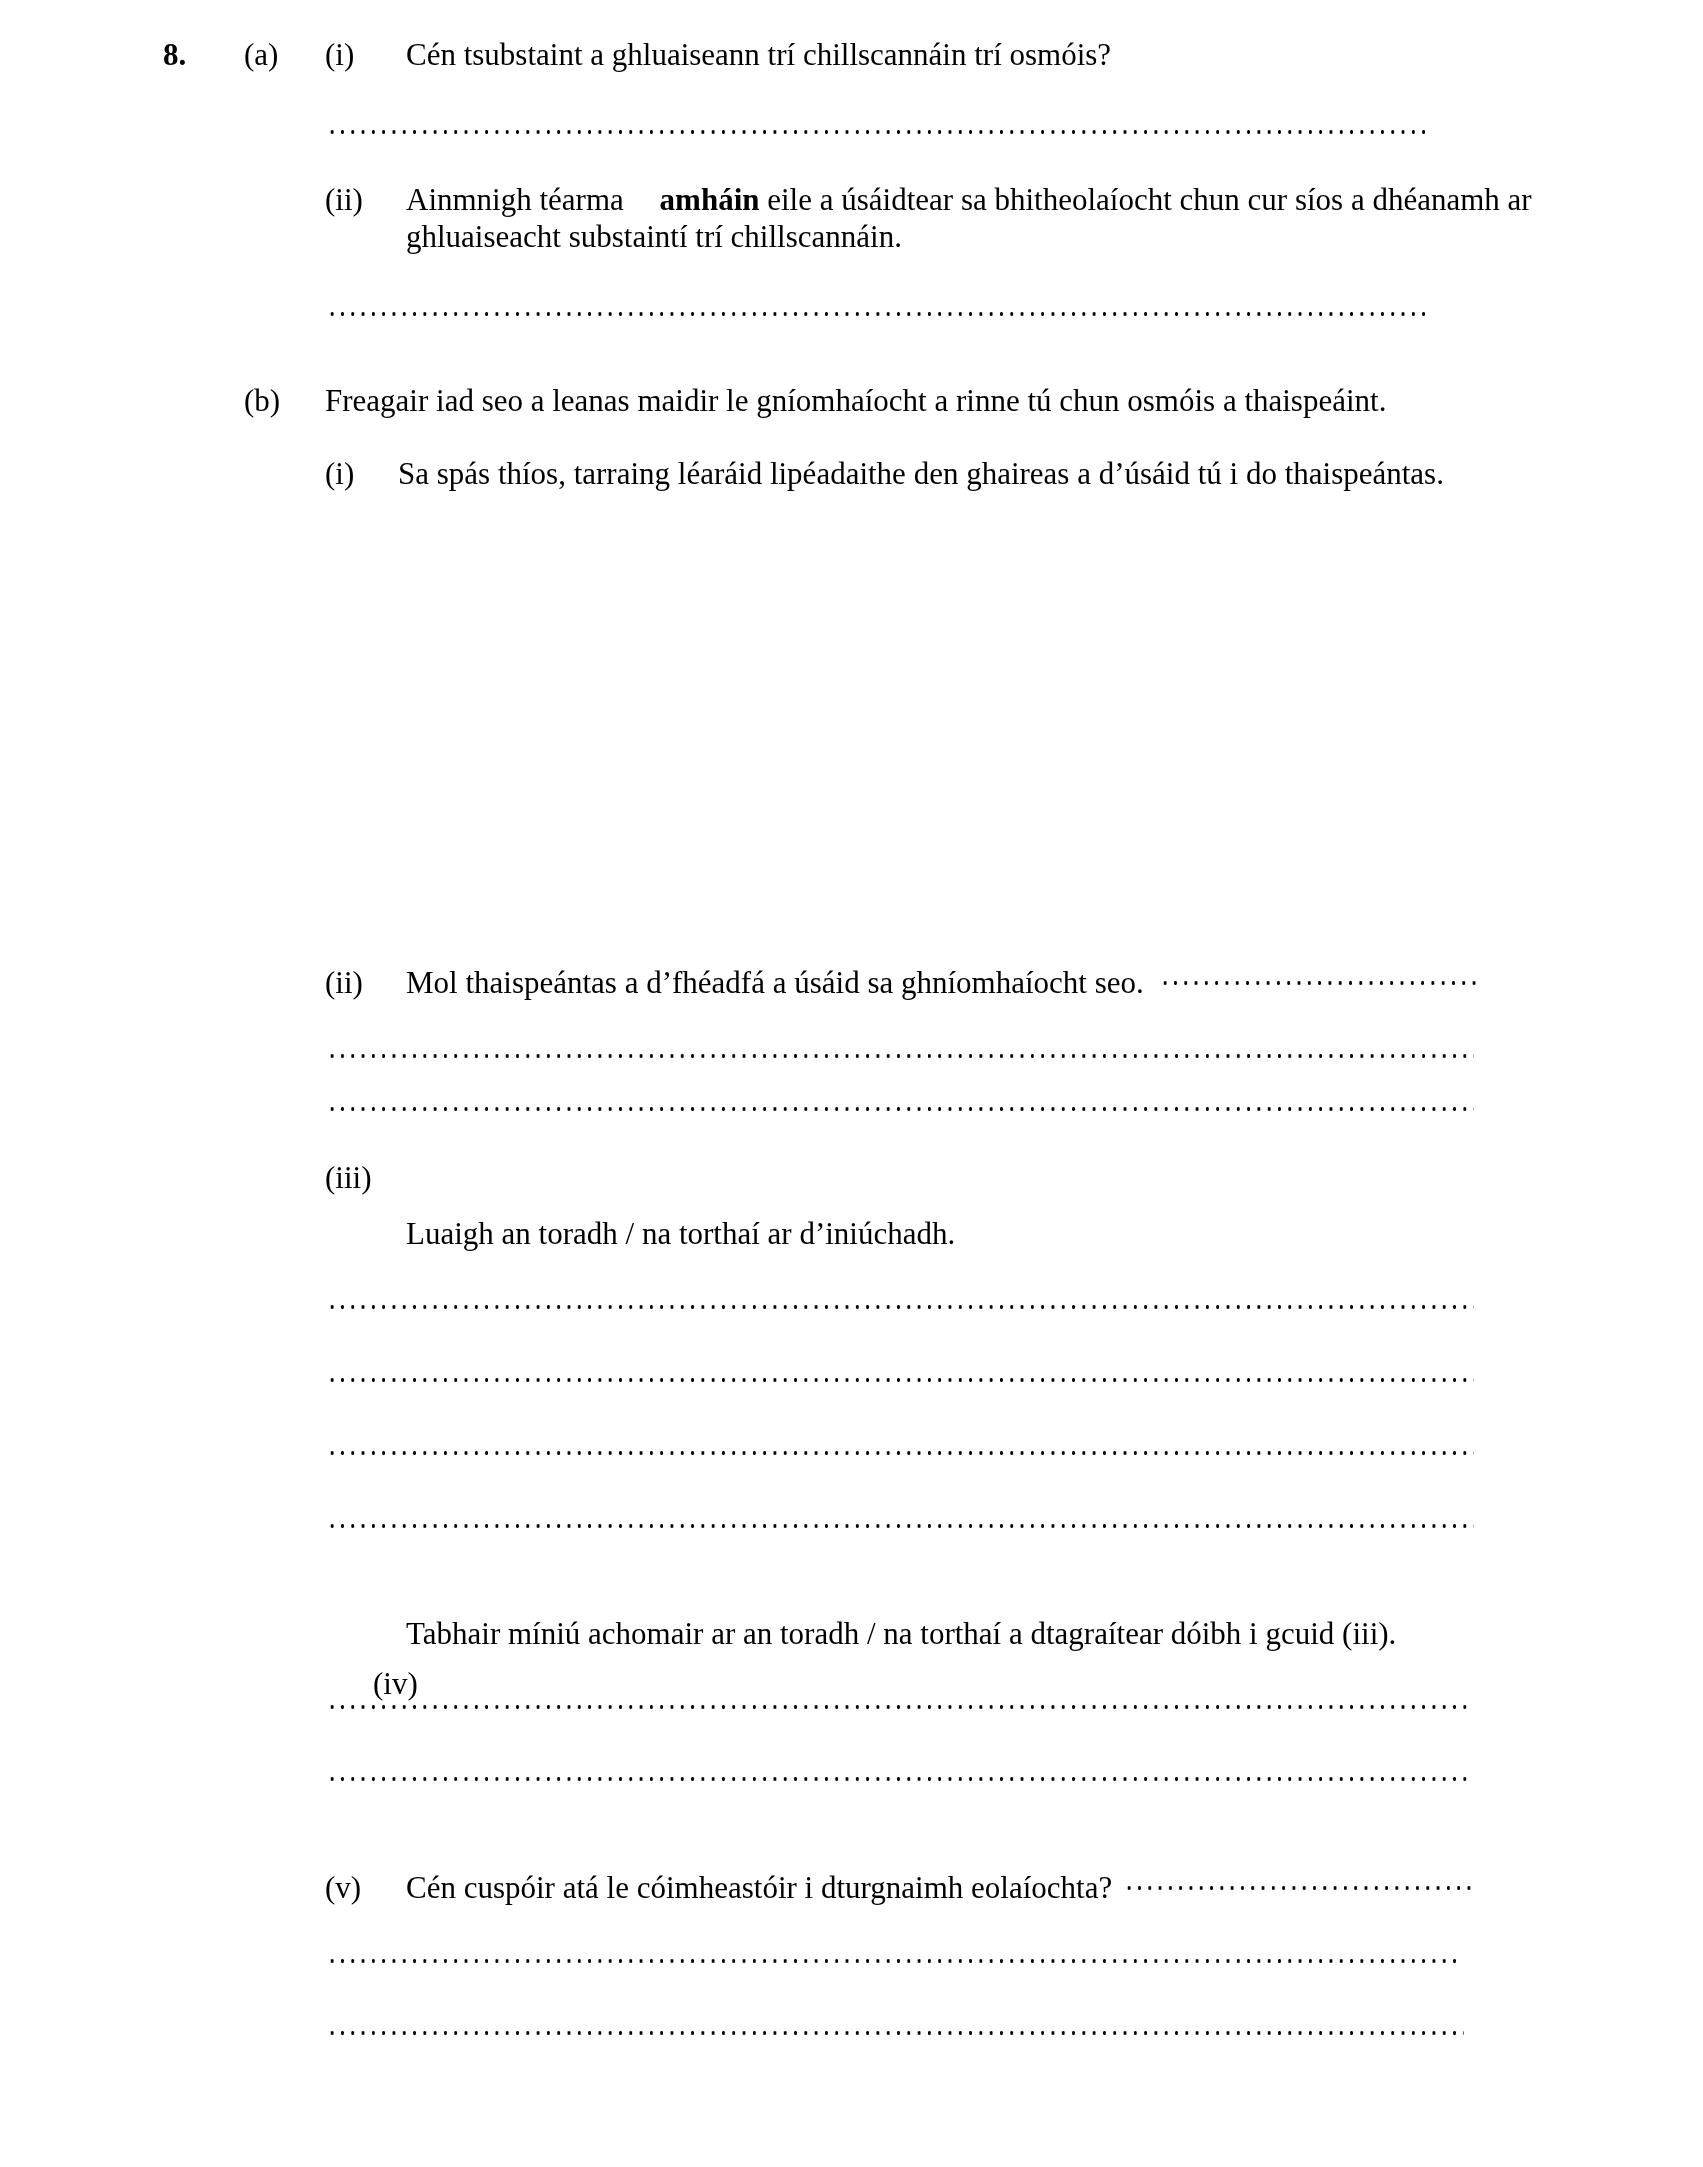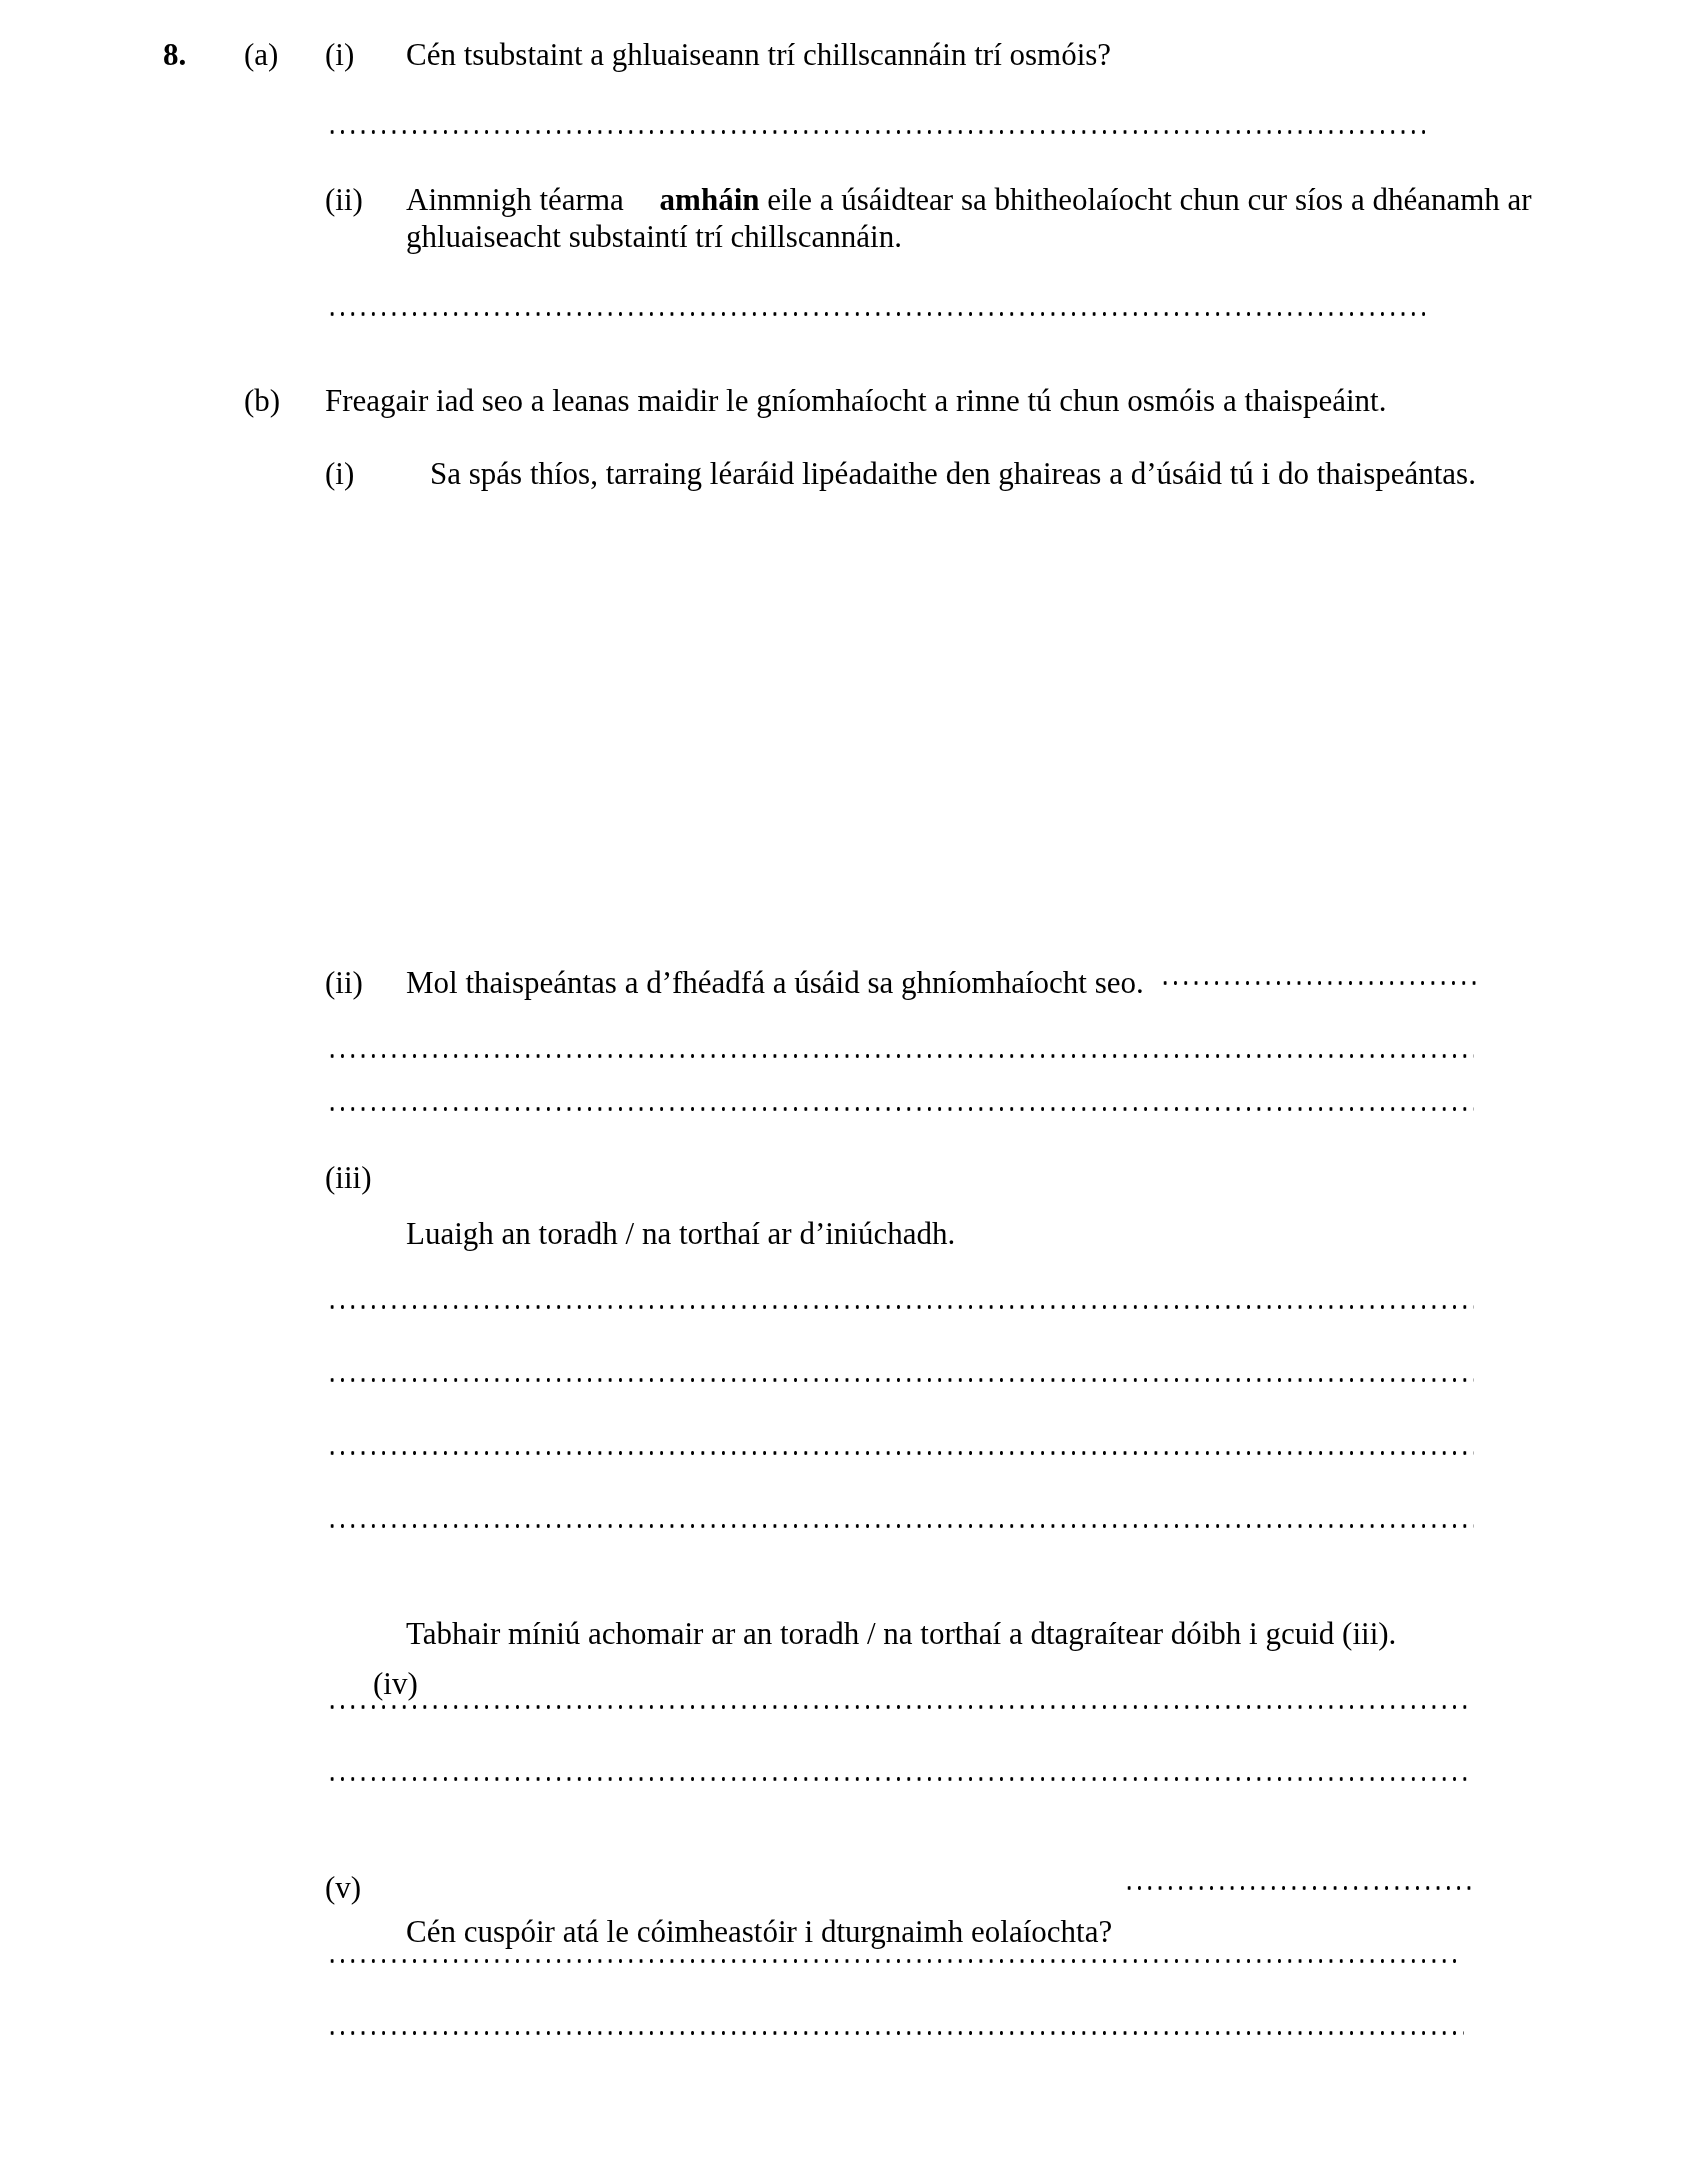--- a/index.html
+++ b/index.html
@@ -45,21 +45,21 @@
 
 <div class="abs" style="left:325px; top:184px;">(ii)</div>
 <div class="abs" style="left:406px; top:184px;"><span>Ainmnigh téarma </span><span class="bold">amháin</span><span> eile a úsáidtear sa bhitheolaíocht chun cur síos a dhéanamh ar</span></div>
 <div class="abs" style="left:406px; top:221px;">ghluaiseacht substaintí trí chillscannáin.</div>
 <div class="dots" style="left:327px; top:312px; width:1100px;"></div>
 
 <div class="abs" style="left:244px; top:385px;">(b)</div>
 <div class="abs" style="left:325px; top:385px;">Freagair iad seo a leanas maidir le gníomhaíocht a rinne tú chun osmóis a thaispeáint.</div>
 
 <div class="abs" style="left:325px; top:458px;">(i)</div>
-<div class="abs" style="left:430px; top:458px;">Sa spás thíos, tarraing léaráid lipéadaithe den ghaireas a d’úsáid tú i do thaispeántas.</div>
+<div class="abs" style="left:398px; top:458px;">Sa spás thíos, tarraing léaráid lipéadaithe den ghaireas a d’úsáid tú i do thaispeántas.</div>
 <div class="drawing-area"></div>
 
 <div class="abs" style="left:325px; top:967px;">(ii)</div>
 <div class="abs" style="left:406px; top:967px;">Mol thaispeántas a d’fhéadfá a úsáid sa ghníomhaíocht seo.</div>
 <div class="dots" style="left:1160px; top:981px; width:317px;"></div>
 <div class="dots" style="left:327px; top:1054px; width:1147px;"></div>
 <div class="dots" style="left:327px; top:1107px; width:1147px;"></div>
 
 <div class="abs" style="left:325px; top:1162px;">(iii)</div>
 <div class="abs" style="left:406px; top:1218px;">Luaigh an toradh / na torthaí ar d’iniúchadh.</div>
@@ -67,17 +67,17 @@
 <div class="dots" style="left:327px; top:1378px; width:1147px;"></div>
 <div class="dots" style="left:327px; top:1451px; width:1147px;"></div>
 <div class="dots" style="left:327px; top:1524px; width:1147px;"></div>
 
 <div class="abs" style="left:325px; top:1668px;margin-left:48px;">(iv)</div>
 <div class="abs" style="left:406px; top:1618px;">Tabhair míniú achomair ar an toradh / na torthaí a dtagraítear dóibh i gcuid (iii).</div>
 <div class="dots" style="left:327px; top:1705px; width:1145px;"></div>
 <div class="dots" style="left:327px; top:1777px; width:1145px;"></div>
 
 <div class="abs" style="left:325px; top:1872px;">(v)</div>
-<div class="abs" style="left:406px; top:1872px;margin-top:44px;">Cén cuspóir atá le cóimheastóir i dturgnaimh eolaíochta?</div>
+<div class="abs" style="left:406px; top:1872px;">Cén cuspóir atá le cóimheastóir i dturgnaimh eolaíochta?</div>
 <div class="dots" style="left:1124px; top:1886px; width:352px;"></div>
 <div class="dots" style="left:327px; top:1959px; width:1130px;"></div>
 <div class="dots" style="left:327px; top:2031px; width:1137px;"></div>
 
 
 </body></html>

